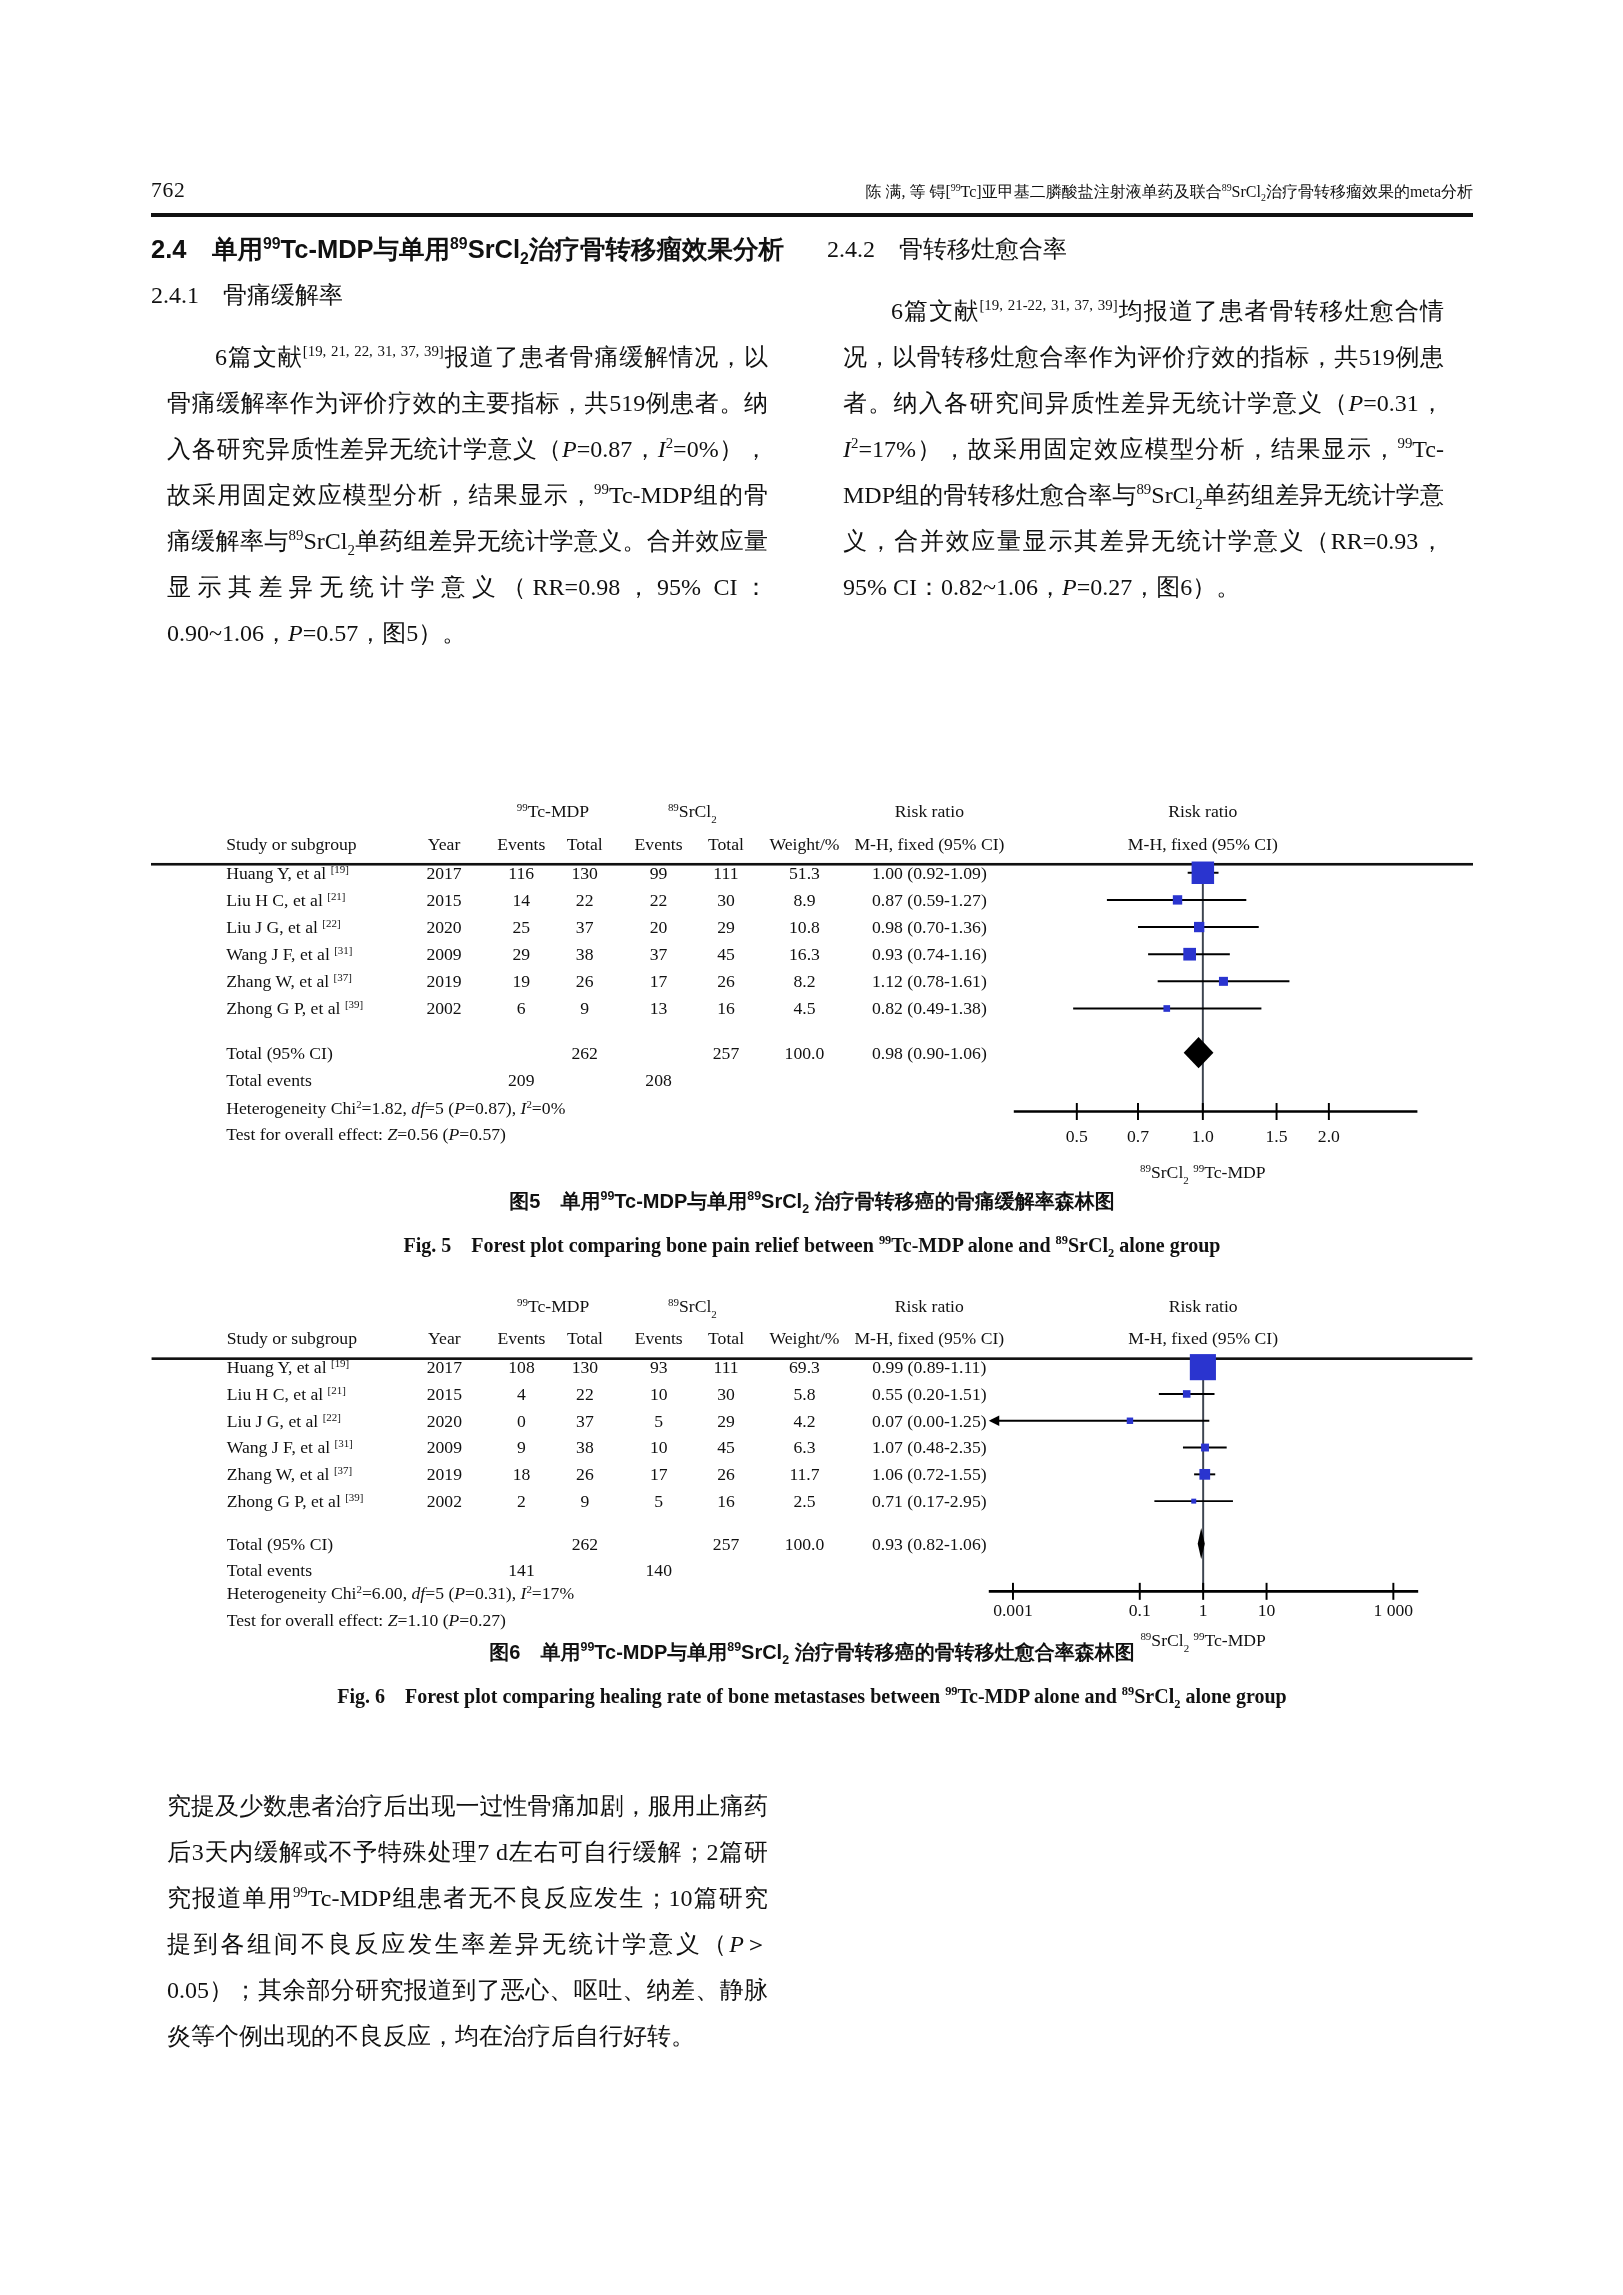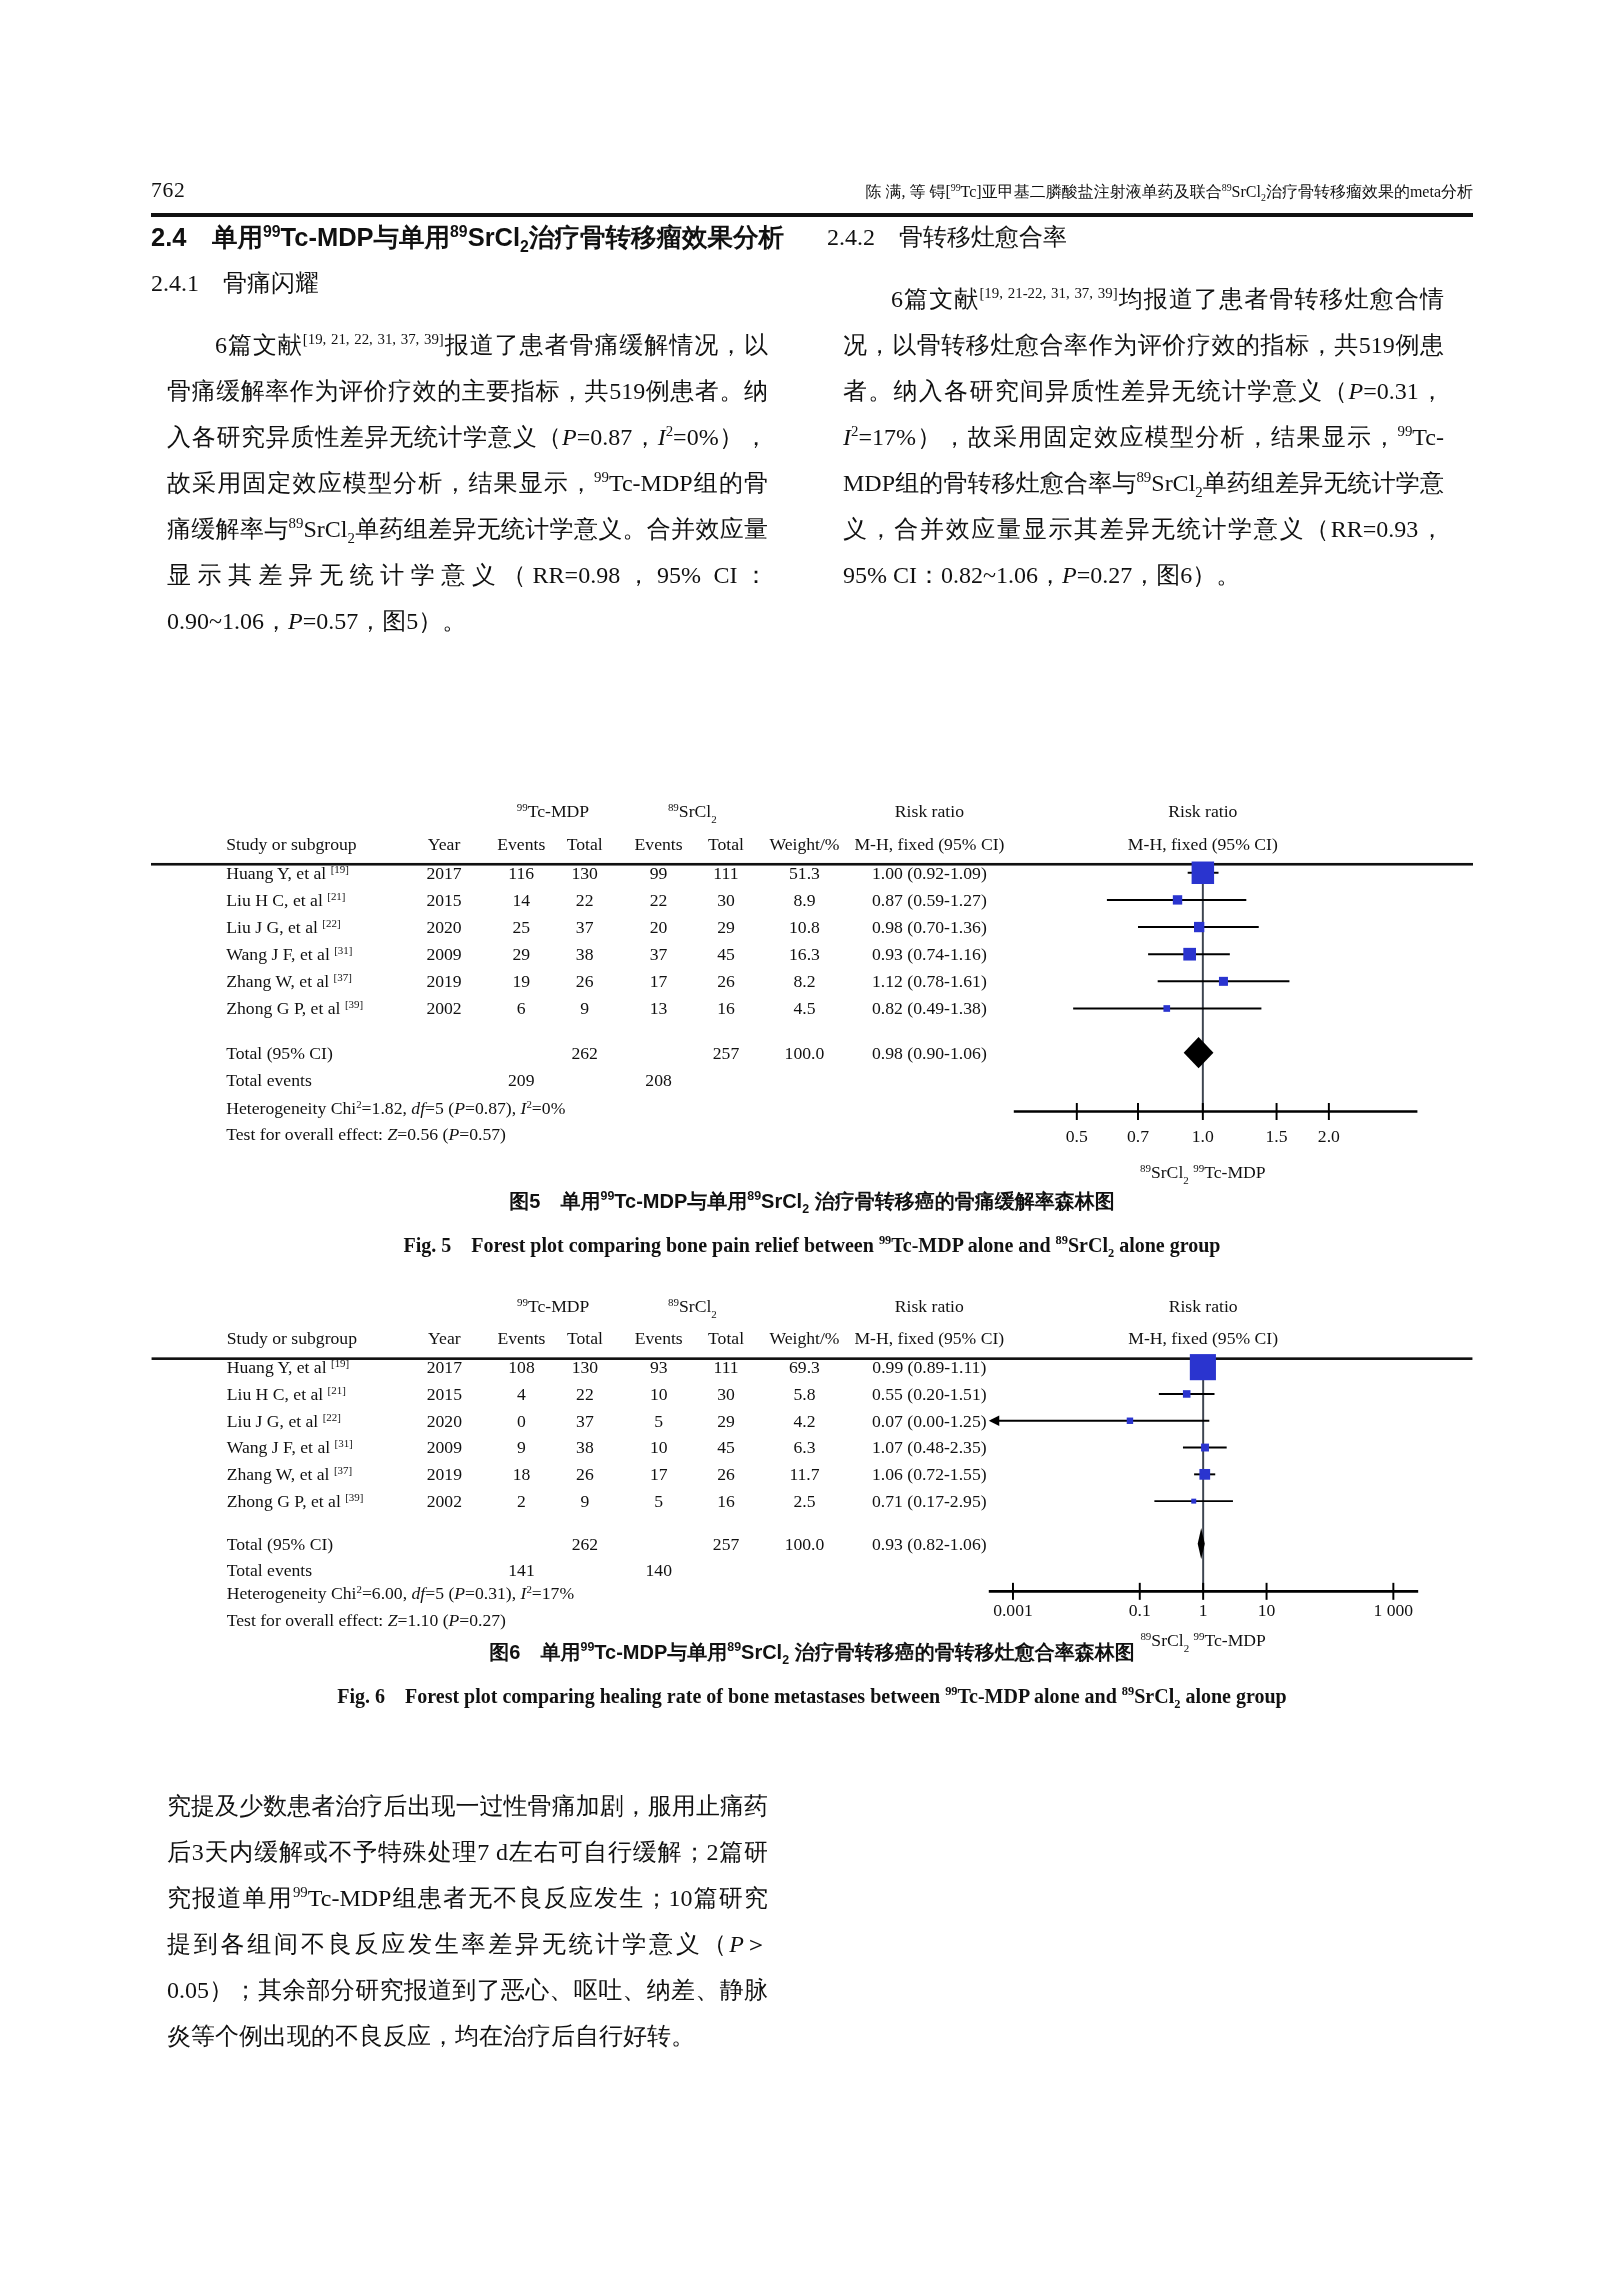--- a/index.html
+++ b/index.html
@@ -53,24 +53,24 @@
 <body>
 
 <div class="page">
 
   <div class="pg-header">
     <span class="pg-num">762</span>
     <span class="run-title">陈 满, 等 锝[<sup>99</sup>Tc]亚甲基二膦酸盐注射液单药及联合<sup>89</sup>SrCl<sub>2</sub>治疗骨转移瘤效果的meta分析</span>
   </div>
   <div class="head-rule"></div>
 
-  <div class="cols" style="top:214px;gap:43px;">
+  <div class="cols" style="top:226px;gap:43px;">
     <div class="col">
       <h2 class="h-big">2.4　单用<sup>99</sup>Tc-MDP与单用<sup>89</sup>SrCl<sub>2</sub>治疗骨转移瘤效果分析</h2>
-      <h3 class="h-sub">2.4.1　骨痛闪耀</h3>
+      <h3 class="h-sub">2.4.1　骨痛缓解率</h3>
       <p>6篇文献<sup>[19, 21, 22, 31, 37, 39]</sup>报道了患者骨痛缓解情况，以骨痛缓解率作为评价疗效的主要指标，共519例患者。纳入各研究异质性差异无统计学意义（<i>P</i>=0.87，<i>I</i><sup>2</sup>=0%），故采用固定效应模型分析，结果显示，<sup>99</sup>Tc-MDP组的骨痛缓解率与<sup>89</sup>SrCl<sub>2</sub>单药组差异无统计学意义。合并效应量显示其差异无统计学意义（RR=0.98，95% CI：0.90~1.06，<i>P</i>=0.57，图5）。</p>
     </div>
     <div class="col">
       <h3 class="h-sub">2.4.2　骨转移灶愈合率</h3>
       <p>6篇文献<sup>[19, 21-22, 31, 37, 39]</sup>均报道了患者骨转移灶愈合情况，以骨转移灶愈合率作为评价疗效的指标，共519例患者。纳入各研究间异质性差异无统计学意义（<i>P</i>=0.31，<i>I</i><sup>2</sup>=17%），故采用固定效应模型分析，结果显示，<sup>99</sup>Tc-MDP组的骨转移灶愈合率与<sup>89</sup>SrCl<sub>2</sub>单药组差异无统计学意义，合并效应量显示其差异无统计学意义（RR=0.93，95% CI：0.82~1.06，<i>P</i>=0.27，图6）。</p>
     </div>
   </div>
 
   <div class="figwrap" style="top:766px;">
     <svg id="fig5-svg" width="1322" height="432" viewBox="0 0 2021 660">

